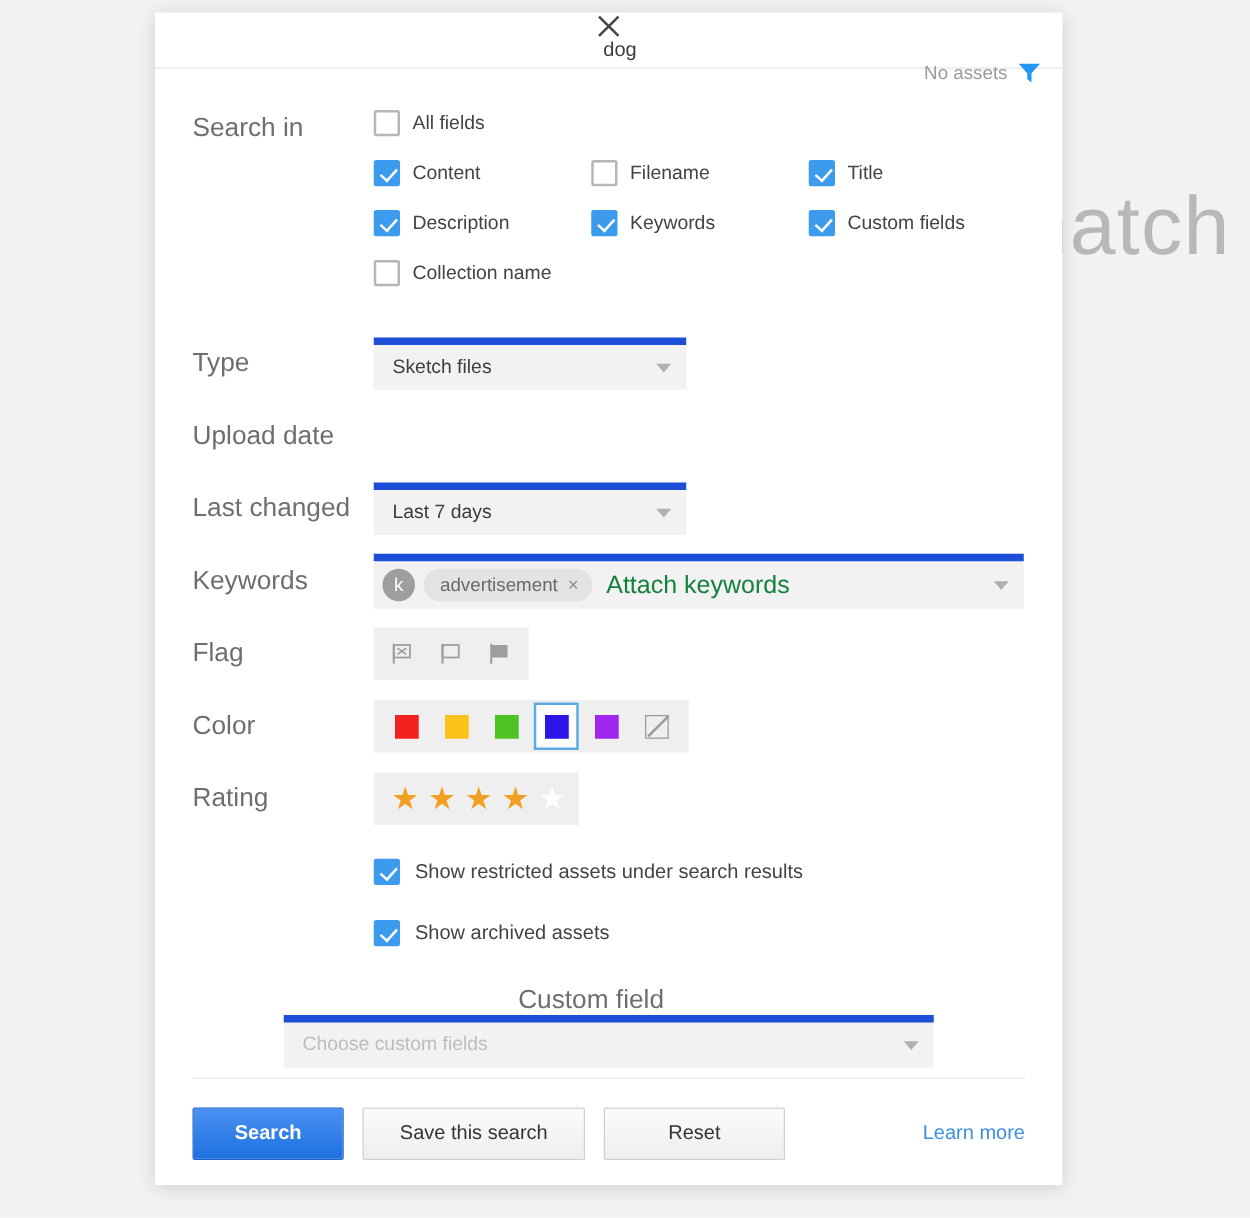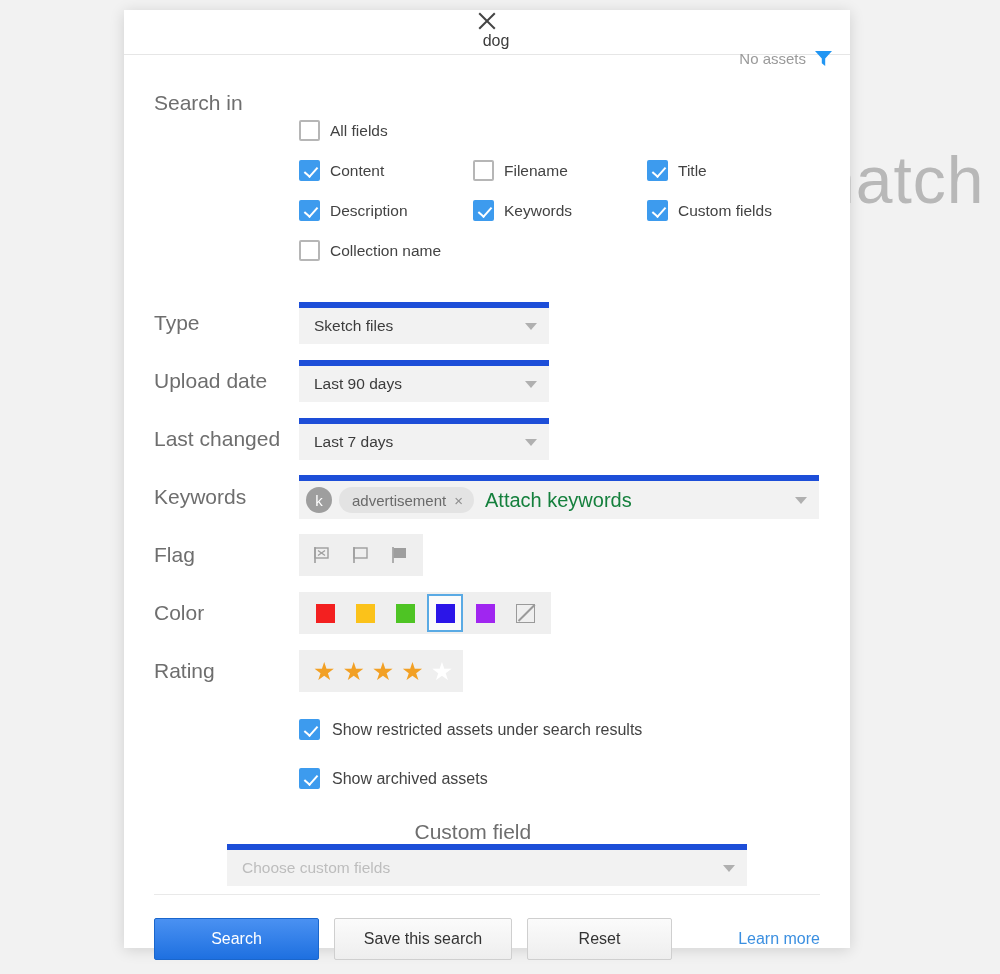--- a/index.html
+++ b/index.html
@@ -91,21 +91,21 @@
   .row-label {
     width: 145px;
     flex: none;
     font-size: 21px;
     color: #6e6e6e;
     padding-top: 3px;
   }
 
   
   #search-in-row { padding-top: 33px; }
-  #search-in-fields { flex: 1; margin-top: 32px; }
+  #search-in-fields { flex: 1; }
   .cb-grid {
     display: grid;
     grid-template-columns: 174px 174px 1fr;
     row-gap: 19px;
   }
   .cb {
     display: flex;
     align-items: center;
     gap: 10px;
     cursor: pointer;
@@ -301,25 +301,25 @@
     height: 42px;
     font-size: 16px;
     font-family: "Liberation Sans", sans-serif;
     border-radius: 2px;
     cursor: pointer;
     display: flex;
     align-items: center;
     justify-content: center;
   }
   #search-btn {
-    width: 165px;
+    width: 121px;
     background: linear-gradient(#4a91f2, #1e70e0);
     border: 1px solid #1a66cc;
     color: #fff;
-    font-weight: normal;
+    font-weight: bold;
   }
   .btn-secondary {
     background: linear-gradient(#fbfbfb, #eeeeee);
     border: 1px solid #cfcfcf;
     color: #333;
     margin-left: 15px;
     padding: 16px 18px;
   }
   #save-search-btn { width: 178px; }
   #reset-btn { width: 145px; }
@@ -404,24 +404,20 @@
       <div class="field-row">
         <div class="row-label">Type</div>
         <div class="select select-w-short">
           <span class="select-value">Sketch files</span>
           <span class="caret"></span>
         </div>
       </div>
 
       <div class="field-row">
         <div class="row-label">Upload date</div>
-        <div class="select select-w-short">
-          <span class="select-value">Last 90 days</span>
-          <span class="caret"></span>
-        </div>
       </div>
 
       <div class="field-row">
         <div class="row-label">Last changed</div>
         <div class="select select-w-short">
           <span class="select-value">Last 7 days</span>
           <span class="caret"></span>
         </div>
       </div>
 

